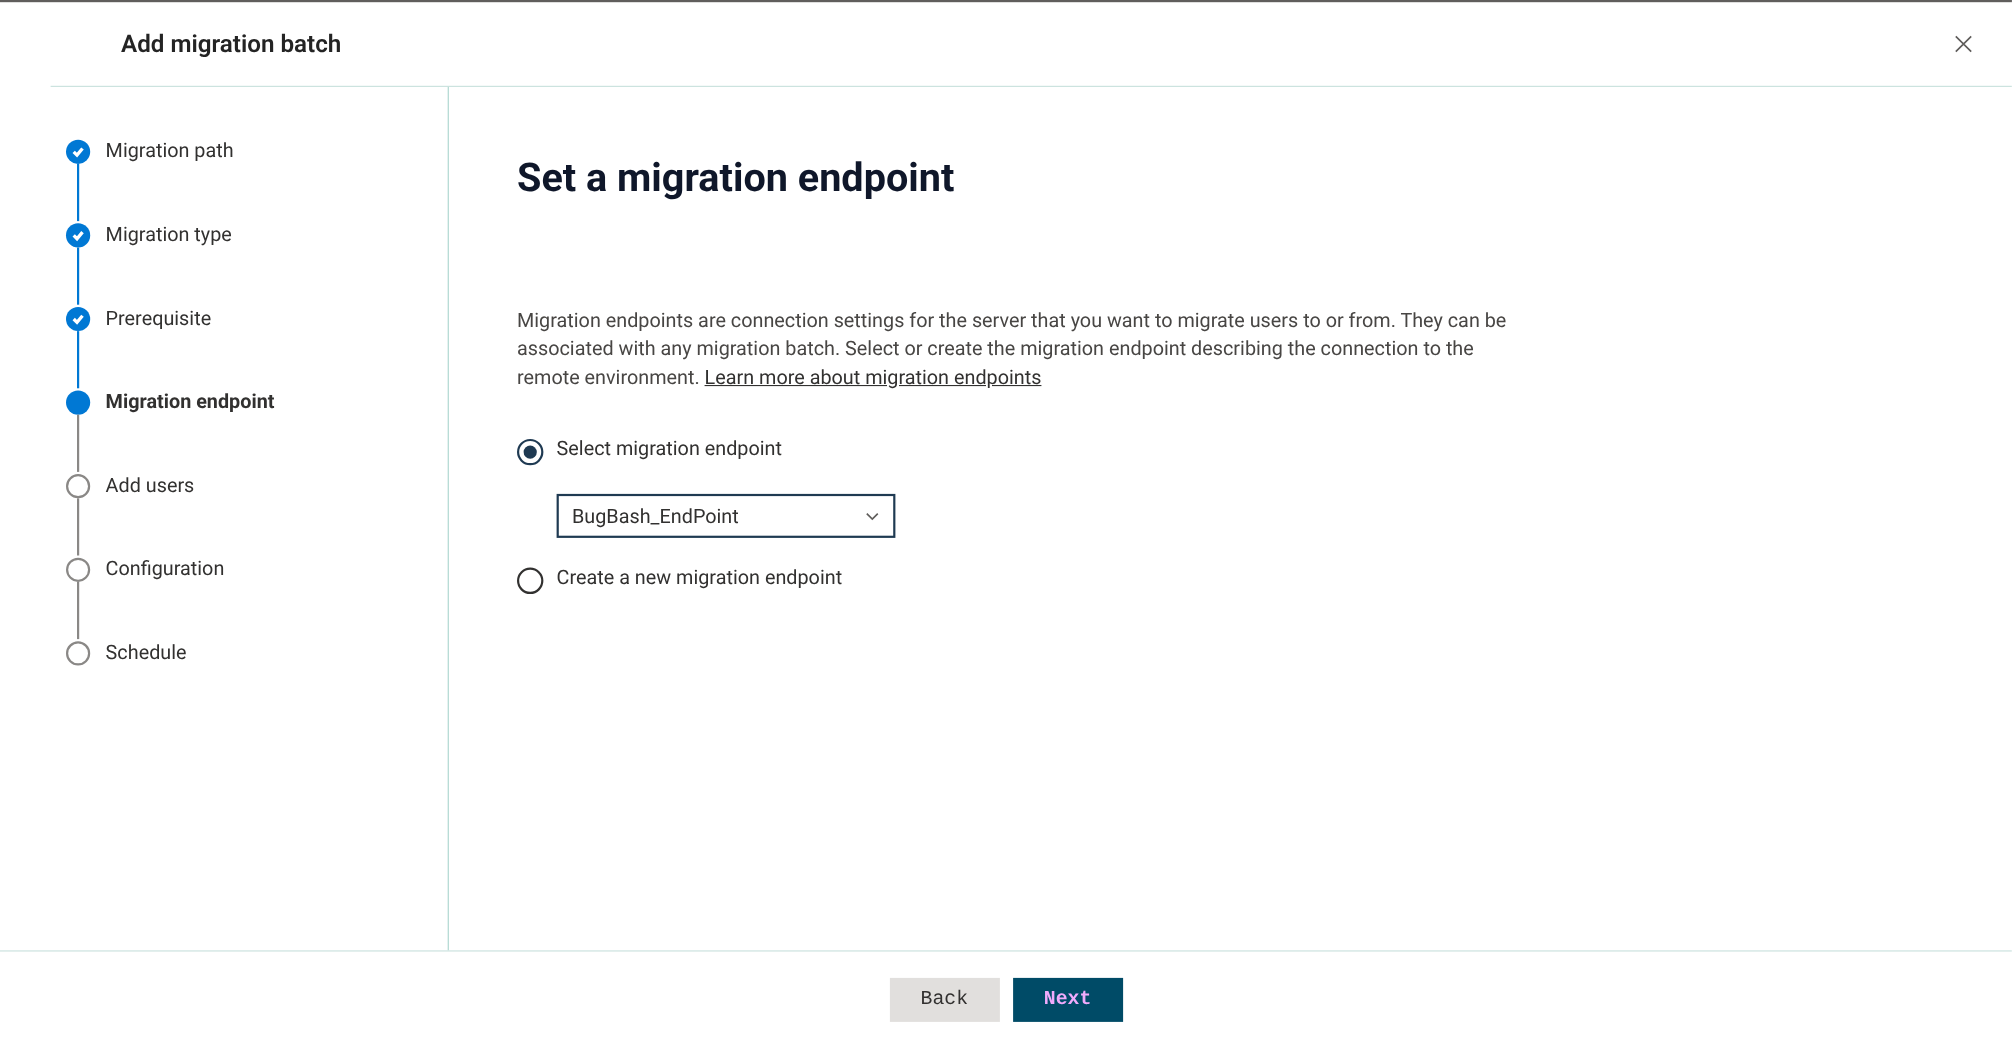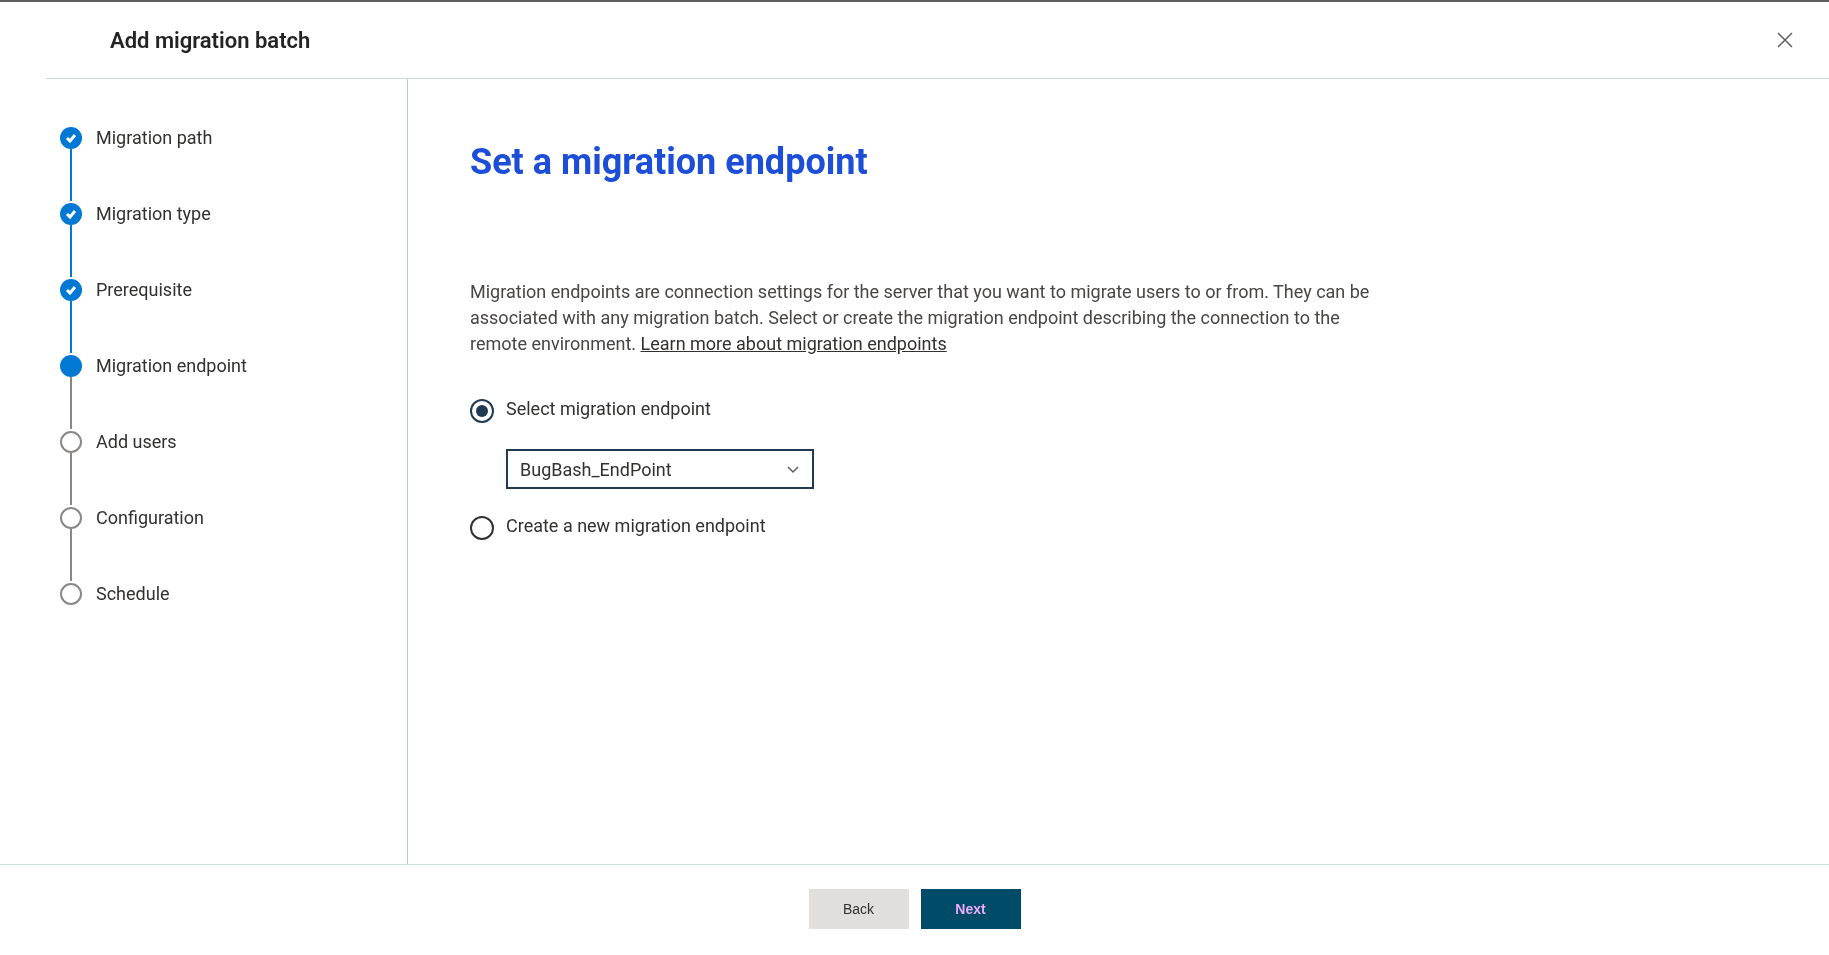--- a/index.html
+++ b/index.html
@@ -72,31 +72,31 @@
     .step-bullet.done svg { width: 12px; height: 12px; stroke: #fff; stroke-width: 3; fill: none; }
     .step-bullet.current { background: #0078d4; }
     .step-bullet.pending { background: #fff; border: 2px solid #8a8886; }
     .step-connector {
       position: absolute;
       left: 10px; top: 22px; bottom: 2px;
       width: 2px;
       background: #8a8886;
     }
     .step-connector.active { background: #0078d4; }
-    .step-item.current .step-label { font-weight: 400; }
+    .step-item.current .step-label { font-weight: 700; }
     .step-label { line-height: 22px; }
     .content {
       flex: 1;
       padding: 62px 96px 40px 62px;
       overflow-y: auto;
     }
     .content-title {
       font-size: 36px;
       font-weight: 700;
-      color: #1d4ed8;
+      color: #0f172a;
       margin-bottom: 96px;
     }
     .content-desc {
       font-size: 18px;
       color: #484644;
       line-height: 1.45;
       margin-bottom: 41px;
       max-width: 920px;
     }
     .content-desc a { color: #323130; text-decoration: underline; cursor: pointer; }
@@ -138,22 +138,22 @@
       border-top: 1px solid #c7e0dc;
       padding: 24px 32px 26px 32px;
       display: flex;
       justify-content: center;
       gap: 12px;
     }
     .btn {
       min-width: 100px;
       height: 40px;
       padding: 0 22px;
-      font-size: 14px;
-      font-family: Liberation Sans, sans-serif;
+      font-size: 18px;
+      font-family: Liberation Mono, monospace;
       cursor: pointer;
       border: none;
     }
     .btn-secondary { background: #e1dfdd; color: #323130; }
     .btn-primary { background: #004b67; color: #f0abfc; font-weight: 600; }
   </style>
 </head>
 <body>
 
 <div class="panel">

